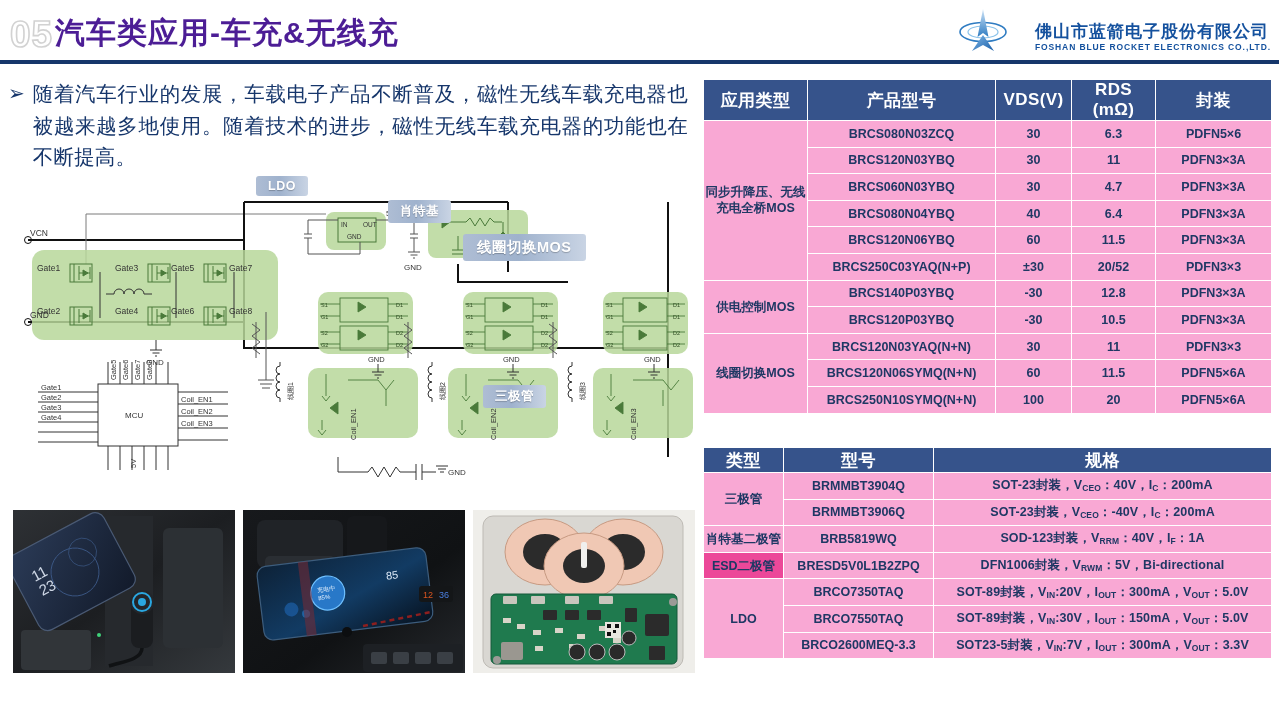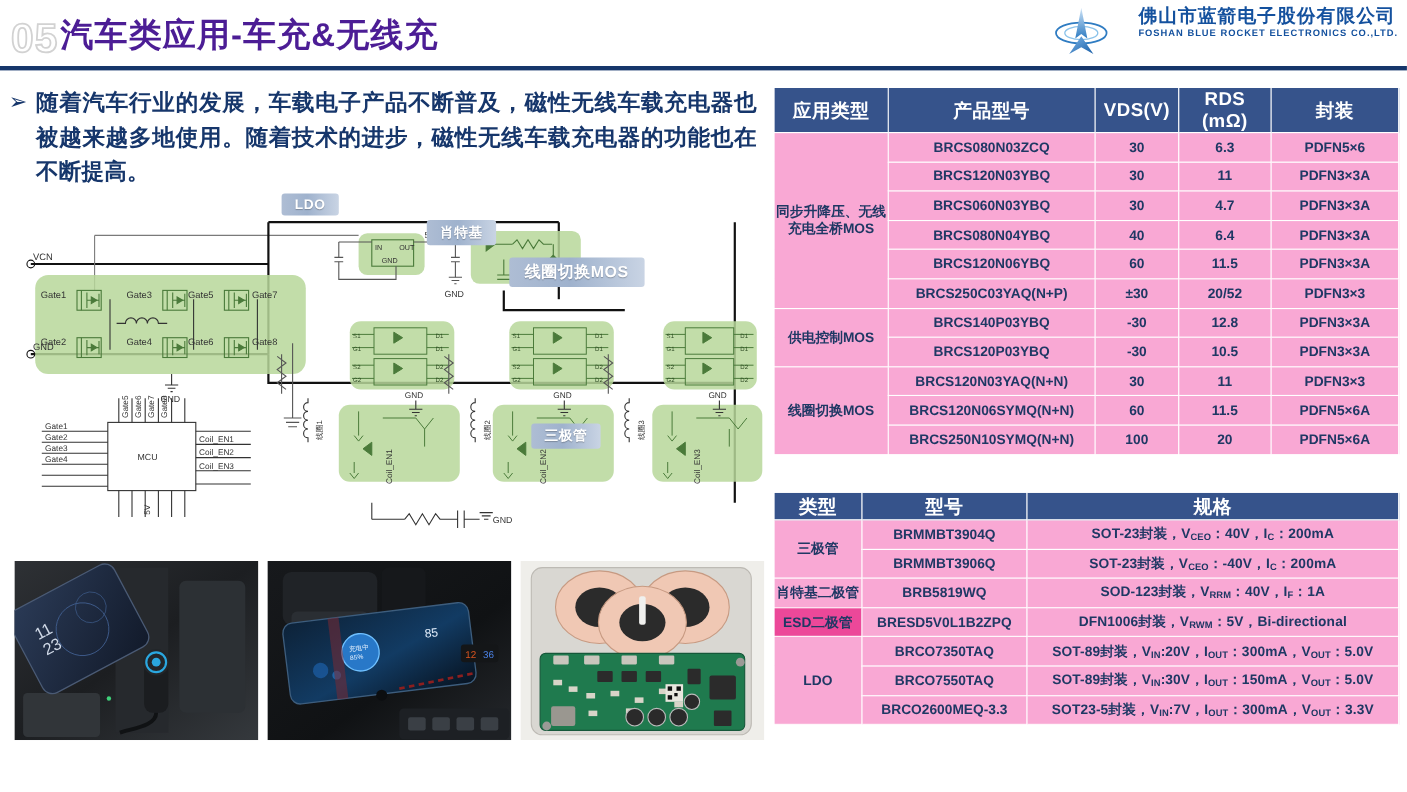--- a/index.html
+++ b/index.html
@@ -22,31 +22,31 @@
   .hdr-title{
     position:absolute;left:55px;top:14px;
     font-size:30px;font-weight:bold;line-height:38px;
     color:#4c1d95;letter-spacing:1px;
     white-space:nowrap;
   }
   .hdr-rule{
     position:absolute;left:0px;top:60px;width:1279px;height:4px;
     background:#16366b;
   }
-  .logo-wrap{position:absolute;right:8px;top:5px;height:48px;display:flex;align-items:flex-start;gap:24px;}
+  .logo-wrap{position:absolute;right:8px;top:5px;height:48px;display:flex;align-items:flex-end;gap:24px;}
   .logo-mark{width:56px;height:46px;position:relative;flex:0 0 auto;}
   .logo-txt{display:flex;flex-direction:column;justify-content:center;}
   .logo-cn{font-size:17px;font-weight:bold;color:#14519e;letter-spacing:1px;line-height:20px;white-space:nowrap;}
   .logo-en{font-size:8.5px;font-weight:bold;color:#14519e;letter-spacing:.9px;line-height:11px;white-space:nowrap;}
 
   
   .bullet{position:absolute;left:8px;top:78px;width:680px;display:flex;gap:8px;}
   .bullet-mark{color:#16366b;font-size:20px;line-height:31px;flex:0 0 auto;}
   .bullet-text{
-    font-size:20.5px;font-weight:bold;line-height:31.5px;color:#16366b;
+    font-size:20.5px;font-weight:normal;line-height:31.5px;color:#16366b;
     letter-spacing:.2px;text-align:justify;
   }
 
   
   .diagram{position:absolute;left:8px;top:172px;width:688px;height:325px;}
   .diagram svg{display:block;}
   .dlabel{
     position:absolute;
     color:#ffffff;font-weight:bold;font-size:12.5px;
     padding:3px 12px;border-radius:3px;white-space:nowrap;

